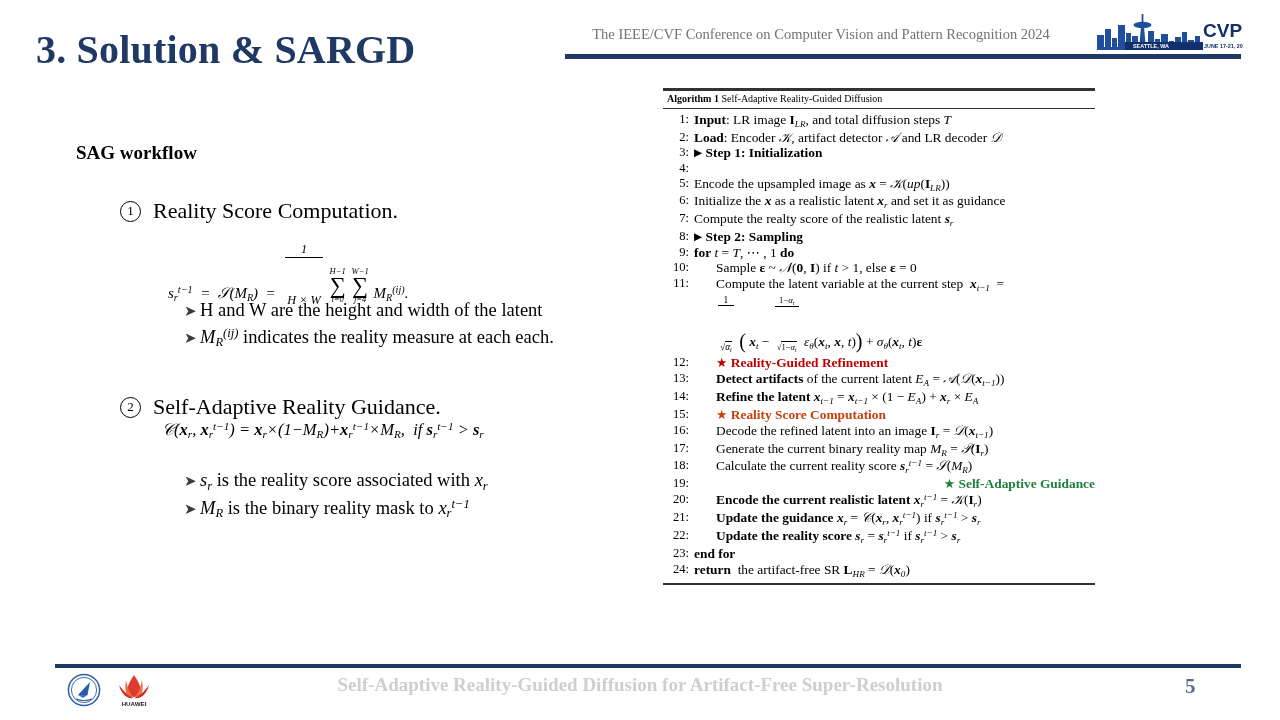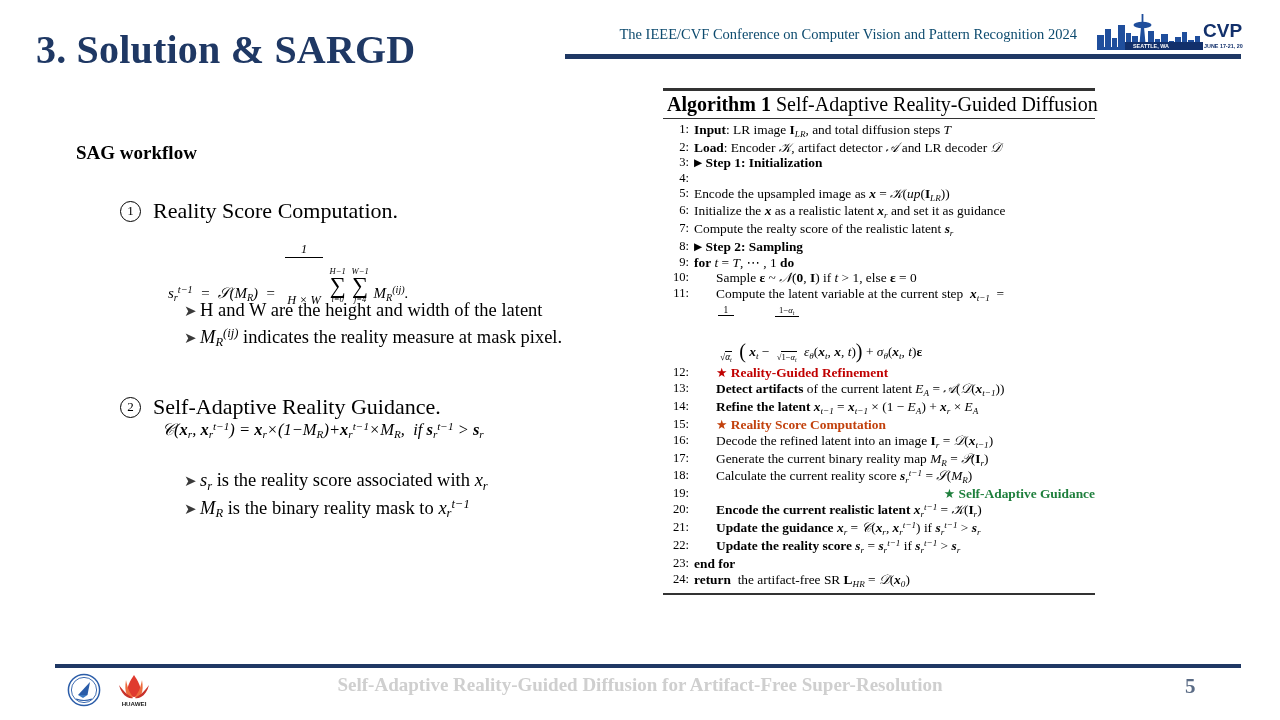--- a/index.html
+++ b/index.html
@@ -25,23 +25,23 @@
     font-weight: bold;
     color: #1F3864;
     letter-spacing: 0.2px;
     white-space: nowrap;
   }
   #conf-header {
     position: absolute;
     left: 565px;
     top: 26px;
     width: 512px;
-    text-align: right;
+    text-align: center;
     font-size: 14.5px;
-    color: #0c4a6e;
+    color: #737373;
     white-space: nowrap;
   }
   #header-rule {
     position: absolute;
     left: 565px;
     top: 54px;
     width: 676px;
     height: 5px;
     background: #1F3864;
   }
@@ -143,21 +143,21 @@
     position: absolute;
     left: 663px;
     top: 88px;
     width: 432px;
     font-size: 13.4px;
     line-height: 1.0;
   }
   #algo-top-rule { height: 2.5px; background: #333; }
   #algo-title {
     padding: 3px 4px 4px 4px;
-    font-size: 20px;
+    font-size: 10px;
     white-space: nowrap;
   }
   #algo-title b { font-weight: bold; }
   #algo-mid-rule { height: 1.2px; background: #333; margin-bottom: 3px; }
   #algo-bot-rule { height: 1.6px; background: #333; margin-top: 4px; }
 
   .algo-line {
     display: flex;
     align-items: flex-start;
     padding: 1.1px 0;
@@ -271,21 +271,21 @@
   <span class="mi">M</span><span class="mono-sub">R</span><span class="mono-sup">(ij)</span>.
 </div>
 
 <div class="bullet-row" id="bullet-1">
   <span class="bullet-arrow">➤</span>
   <span class="bullet-text">H and W are the height and width of the latent</span>
 </div>
 
 <div class="bullet-row" id="bullet-2">
   <span class="bullet-arrow">➤</span>
-  <span class="bullet-text"><span class="mi">M</span><span class="mono-sub">R</span><span class="mono-sup">(ij)</span>&nbsp;<span>indicates the reality measure at mask pixel.</span></span>
+  <span class="bullet-text"><span class="mi">M</span><span class="mono-sub">R</span><span class="mono-sup">(ij)</span>&nbsp;<span>indicates the reality measure at each each.</span></span>
 </div>
 
 <div class="num-item" id="item-2">
   <span class="num-circle">2</span><span>Self-Adaptive Reality Guidance.</span>
 </div>
 
 <div class="formula" id="formula-2">
   <span class="script">𝒞</span>(<b><span class="mi">x</span></b><span class="mono-sub">r</span>, <b><span class="mi">x</span></b><span class="mono-sub">r</span><span class="mono-sup">t−1</span>)
   = <b><span class="mi">x</span></b><span class="mono-sub">r</span>×(1−<span class="mi">M</span><span class="mono-sub">R</span>)+<b><span class="mi">x</span></b><span class="mono-sub">r</span><span class="mono-sup">t−1</span>×<span class="mi">M</span><span class="mono-sub">R</span>,&nbsp;
   if <b><span class="mi">s</span></b><span class="mono-sub">r</span><span class="mono-sup">t−1</span> &gt; <b><span class="mi">s</span></b><span class="mono-sub">r</span>

